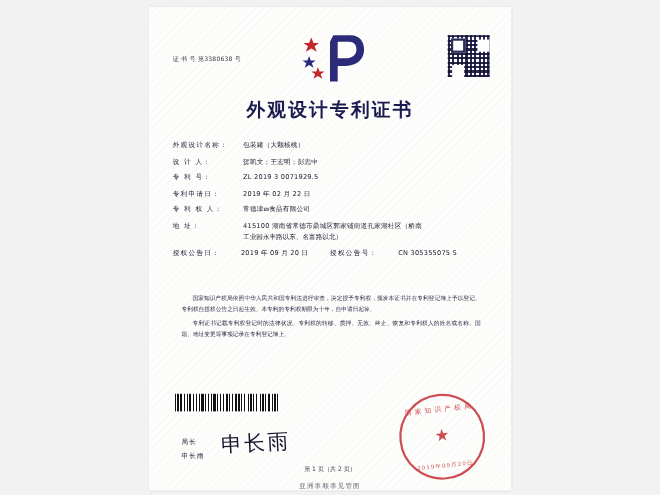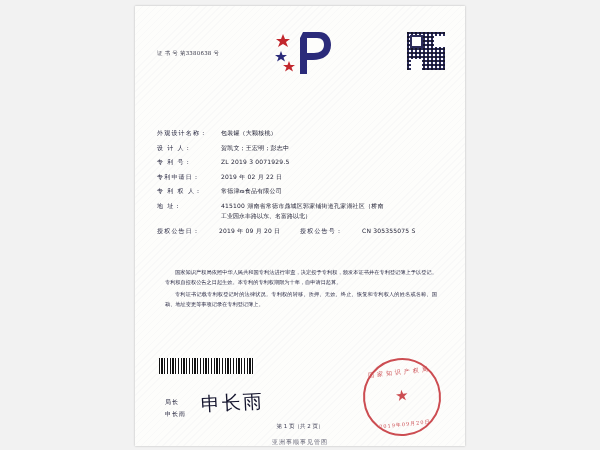--- a/index.html
+++ b/index.html
@@ -283,20 +283,21 @@
           <path d="M30 4 L46 4 C54 4 58 10 58 17 C58 27 50 32 40 32 L34 32 L34 46 L27 46 L27 10 Z" fill="#2b2b7a"></path>
           <path d="M34 10 L44 10 C49 10 51 13 51 17 C51 22 47 25 41 25 L34 25 Z" fill="#fdfdfb"></path>
           <polygon points="10,6 12,11 17,11 13,14 15,19 10,16 5,19 7,14 3,11 8,11" fill="#c2272d"></polygon>
           <polygon points="8,23 9.5,27 14,27 10.5,29.5 12,33.5 8,31 4,33.5 5.5,29.5 2,27 6.5,27" fill="#2b2b7a"></polygon>
           <polygon points="16,33 17.5,37 22,37 18.5,39.5 20,43.5 16,41 12,43.5 13.5,39.5 10,37 14.5,37" fill="#c2272d"></polygon>
         </svg>
       </div>
 
       <div class="qr"></div>
 
+      <div class="title">外观设计专利证书</div>
 
       <div class="fields">
         <div class="frow">
           <div class="flabel">外观设计名称：</div>
           <div class="fvalue">包装罐（大颗核桃）</div>
         </div>
         <div class="frow">
           <div class="flabel">设 计 人：</div>
           <div class="fvalue">贺凯文；王宏明；彭志中</div>
         </div>

